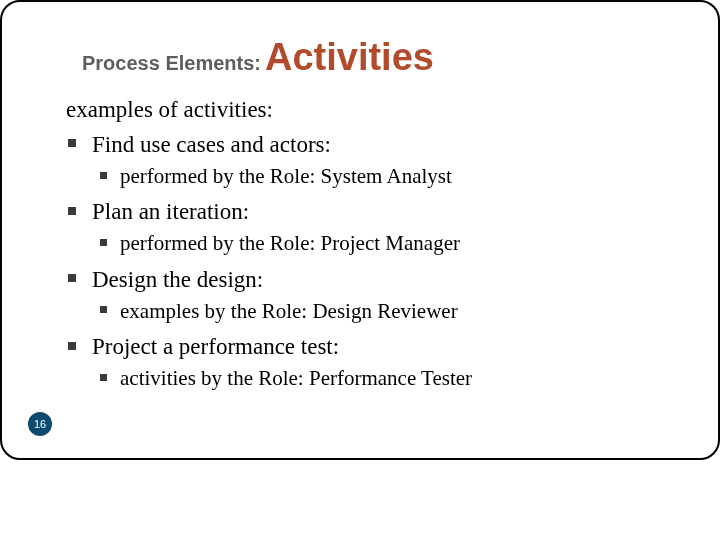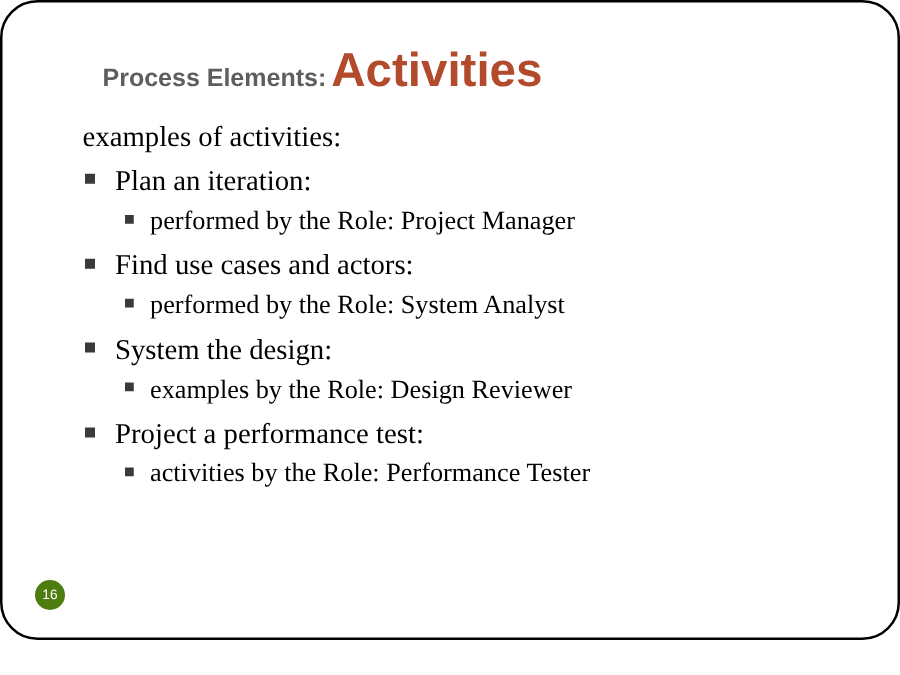--- a/index.html
+++ b/index.html
@@ -8,23 +8,23 @@
     width: 720px;
     height: 540px;
     background: #fff;
     font-family: "Times New Roman", Times, serif;
     color: #000;
   }
   .slide {
     position: relative;
     box-sizing: border-box;
     width: 720px;
-    height: 512px;
+    height: 460px;
     border: 2px solid #000;
-    border-radius: 30px;
+    border-radius: 20px;
     padding: 28px 50px 20px 50px;
     overflow: hidden;
   }
   .title {
     margin: 8px 0 18px 30px;
     line-height: 1;
     white-space: nowrap;
   }
   .title-prefix {
     font-family: Verdana, Geneva, sans-serif;
@@ -84,21 +84,21 @@
     height: 7px;
     background: #3a3a3a;
   }
   .page-num {
     position: absolute;
     left: 26px;
     bottom: 22px;
     width: 24px;
     height: 24px;
     border-radius: 50%;
-    background: #4d7c0f;
+    background: #0c4a6e;
     color: #fff;
     font-family: Verdana, Geneva, sans-serif;
     font-size: 11px;
     line-height: 24px;
     text-align: center;
   }
 </style>
 </head>
 <body>
 
@@ -108,39 +108,39 @@
     <span class="title-prefix">Process Elements:</span>
     <span> </span>
     <span class="title-main">Activities</span>
   </div>
 
   <div class="body">
     <p class="intro">examples of activities:</p>
     <ul class="level1">
 
       <li>
+        <span>Find use cases and actors:</span>
+        <ul class="level2">
+          <li>
+            <span>performed by the Role: System Analyst</span>
+          </li>
+        </ul>
+      </li>
+
+      <li>
         <span>Plan an iteration:</span>
         <ul class="level2">
           <li>
             <span>performed by the Role: Project Manager</span>
           </li>
         </ul>
       </li>
 
       <li>
-        <span>Find use cases and actors:</span>
-        <ul class="level2">
-          <li>
-            <span>performed by the Role: System Analyst</span>
-          </li>
-        </ul>
-      </li>
-
-      <li>
-        <span>System the design:</span>
+        <span>Design the design:</span>
         <ul class="level2">
           <li>
             <span>examples by the Role: Design Reviewer</span>
           </li>
         </ul>
       </li>
 
       <li>
         <span>Project a performance test:</span>
         <ul class="level2">

